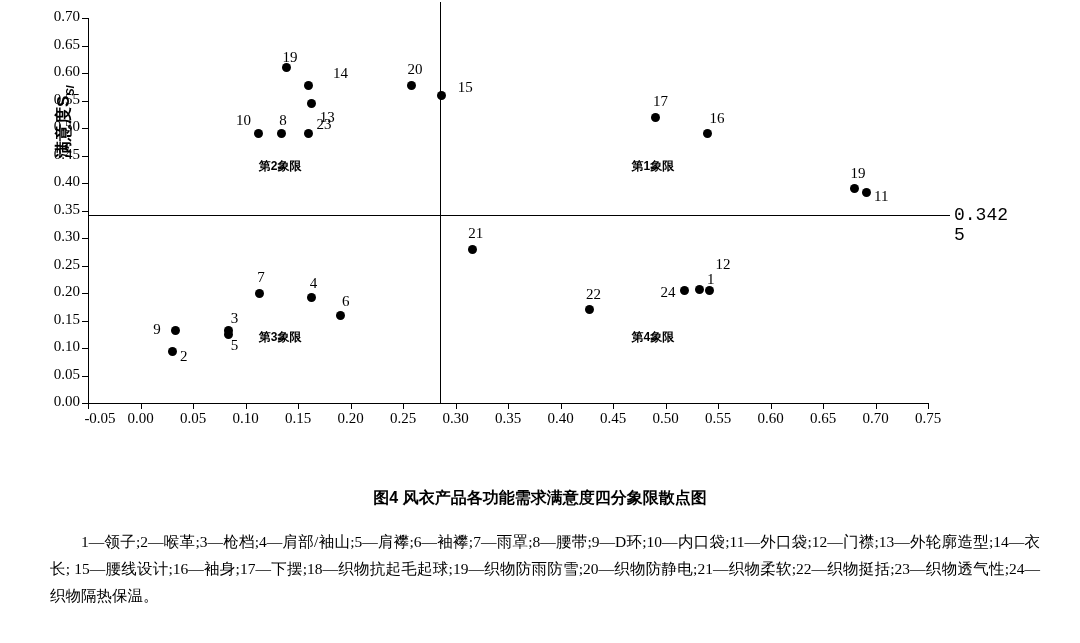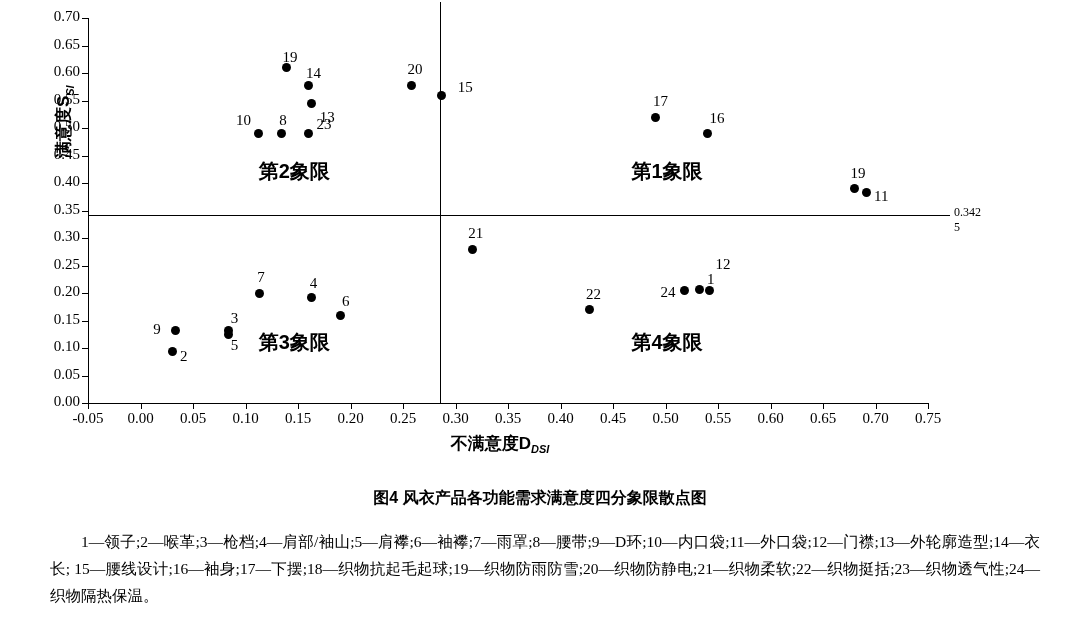--- a/index.html
+++ b/index.html
@@ -69,21 +69,21 @@
     margin-left: -4.5px;
     margin-top: -4.5px;
   }
   .point-label {
     position: absolute;
     font-size: 15px;
     white-space: nowrap;
   }
   .quad-label {
     position: absolute;
-    font-size: 20px;
+    font-size: 12px;
     font-family: "Liberation Sans", sans-serif;
     font-weight: bold;
     white-space: nowrap;
   }
   .divider-v {
     position: absolute;
     width: 1px;
     background: #000000;
   }
   .divider-h {
@@ -118,21 +118,22 @@
     font-style: italic;
     vertical-align: sub;
   }
   #vline-label {
     position: absolute;
     font-size: 16px;
     top: 0px;
   }
   #hline-label {
     position: absolute;
-    font-size: 12px;
+    font-size: 18px;
+    font-family: Liberation Mono, monospace;
   }
   #caption {
     position: absolute;
     left: 0;
     top: 488px;
     width: 1080px;
     text-align: center;
     font-size: 16px;
     font-family: "Liberation Sans", sans-serif;
     font-weight: bold;
@@ -150,29 +151,26 @@
 </style>
 </head>
 <body>
 
 <div id="figure">
 
   <div id="ylabel">
     <span>满意度S</span><span class="sub">SI</span>
   </div>
 
-  <div id="xlabel">
-    <span>不满意度D</span><span class="sub">DSI</span>
-  </div>
 
   <div class="plot-area" id="plot">
       <div class="axis-line" style="left: 0px; top: 385px; width: 840px; height: 1px;"></div>
       <div class="axis-line" style="left: 0px; top: 0px; width: 1px; height: 385px;"></div>
       <div class="tick" style="left: 0px; top: 385px;"></div>
-      <div class="tick-label-x" style="left: 0px;">-0.05</div>
+      <div class="tick-label-x" style="left: 12px;">-0.05</div>
       <div class="tick" style="left: 52.5px; top: 385px;"></div>
       <div class="tick-label-x" style="left: 52.5px;">0.00</div>
       <div class="tick" style="left: 105px; top: 385px;"></div>
       <div class="tick-label-x" style="left: 105px;">0.05</div>
       <div class="tick" style="left: 157.5px; top: 385px;"></div>
       <div class="tick-label-x" style="left: 157.5px;">0.10</div>
       <div class="tick" style="left: 210px; top: 385px;"></div>
       <div class="tick-label-x" style="left: 210px;">0.15</div>
       <div class="tick" style="left: 262.5px; top: 385px;"></div>
       <div class="tick-label-x" style="left: 262.5px;">0.20</div>
@@ -256,21 +254,21 @@
       <div class="point-label" style="left: 65.15px; top: 302.95px;">9</div>
       <div class="point" style="left: 170.1px; top: 115.5px;"></div>
       <div class="point-label" style="left: 148.1px; top: 93.5px;">10</div>
       <div class="point" style="left: 778.05px; top: 174.35px;"></div>
       <div class="point-label" style="left: 786.05px; top: 170.35px;">11</div>
       <div class="point" style="left: 621.6px; top: 272.25px;"></div>
       <div class="point-label" style="left: 627.6px; top: 238px;">12</div>
       <div class="point" style="left: 223.65px; top: 85.25px;"></div>
       <div class="point-label" style="left: 231.65px; top: 67.25px; margin-top: 24px;">13</div>
       <div class="point" style="left: 220.5px; top: 67.1px;"></div>
-      <div class="point-label" style="left: 218px; top: 47.1px;">14</div>
+      <div class="point-label" style="left: 245px; top: 47.1px;">14</div>
       <div class="point" style="left: 353.85px; top: 77px;"></div>
       <div class="point-label" style="left: 361.85px; top: 61px; margin-left: 8px;">15</div>
       <div class="point" style="left: 619.5px; top: 115.5px;"></div>
       <div class="point-label" style="left: 621.5px; top: 91.5px; text-align: right;">16</div>
       <div class="point" style="left: 567px; top: 99px;"></div>
       <div class="point-label" style="left: 565px; top: 75px;">17</div>
       <div class="point" style="left: 766.5px; top: 170.5px;"></div>
       <div class="point-label" style="left: 762.5px; top: 146.5px;">19</div>
       <div class="point" style="left: 198.45px; top: 49.5px;"></div>
       <div class="point-label" style="left: 194.45px; top: 31px;">19</div>

